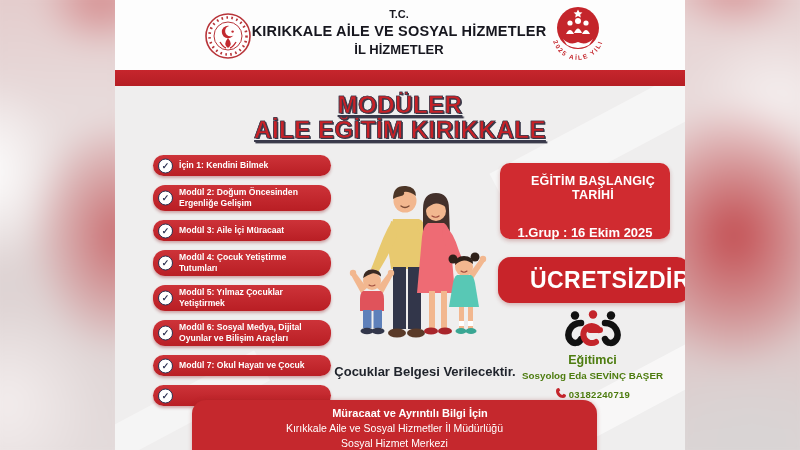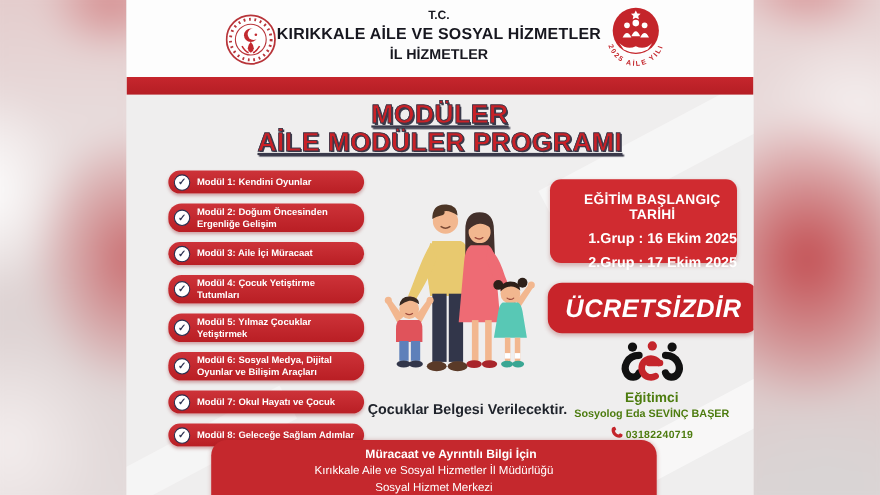--- a/index.html
+++ b/index.html
@@ -53,24 +53,24 @@
         background:linear-gradient(180deg,#cd3339 0%,#b91e24 100%);
         box-shadow:0 2px 3px rgba(140,30,35,.35);padding:2px 8px 2px 26px;box-sizing:border-box;}
   .pill .chk{position:absolute;left:5px;top:50%;transform:translateY(-50%);width:13px;height:13px;border-radius:50%;
         background:#fff;border:1.6px solid #2b3050;display:flex;align-items:center;justify-content:center;
         font-size:9px;font-weight:bold;color:#2b3050;line-height:1;}
   .pill .lbl{color:#fff;font-size:8.6px;font-weight:bold;line-height:11px;}
   
   .date-box{position:absolute;left:385px;top:163px;width:170px;height:76px;background:#d02b30;border-radius:10px;
         color:#fff;text-align:center;box-shadow:0 2px 4px rgba(150,40,40,.3);}
   .date-box .dh{font-size:12.5px;font-weight:bold;margin-top:11px;letter-spacing:.2px;margin-left:16px;}
-  .date-box .dg{font-size:13px;font-weight:bold;margin-top:7px;text-align:right;}
+  .date-box .dg{font-size:13px;font-weight:bold;margin-top:23px;}
   .free-box{position:absolute;left:383px;top:257px;width:192px;height:46px;background:#c8242a;border-radius:13px;
-        color:#fff;font-size:23px;font-weight:bold;text-align:center;line-height:46px;letter-spacing:.5px;
-        box-shadow:0 2px 4px rgba(150,40,40,.3);font-style:italic;}
+        color:#fff;font-size:23px;font-weight:bold;text-align:right;line-height:46px;letter-spacing:.5px;
+        box-shadow:0 2px 4px rgba(150,40,40,.3);}
   .trainer{position:absolute;left:385px;top:310px;width:185px;text-align:center;color:#4d7c0f;}
   .trainer .role{font-size:12.5px;font-weight:bold;margin-top:1px;}
   .trainer .name{font-size:9.8px;font-weight:bold;margin-top:3px;}
   .trainer .phone-row{margin-top:4px;display:flex;align-items:center;justify-content:center;gap:2px;}
   .trainer .phone-num{font-size:9.5px;font-weight:bold;letter-spacing:.3px;}
   
   .certificate{position:absolute;left:205px;top:364px;width:210px;text-align:center;
         font-size:13px;font-weight:bold;color:#20242c;}
   .contact-box{position:absolute;left:77px;top:400px;width:405px;height:56px;background:#c5282d;
         border-radius:14px 14px 0 0;color:#fff;text-align:center;box-shadow:0 0 4px rgba(150,40,40,.3);}
@@ -127,27 +127,27 @@
         <text font-size="6.4" font-weight="bold" fill="#c4252b" letter-spacing="1.6">
           <textPath href="#arcY" startOffset="50%" text-anchor="middle">2025 AİLE YILI</textPath>
         </text>
       </svg>
     </span>
   </div>
   <div class="red-bar"></div>
 
   <div class="title">
     <div class="t1">MODÜLER</div>
-    <div class="t2">AİLE MODÜLER PROGRAMI</div>
+    <div class="t2">AİLE EĞİTİM KIRIKKALE</div>
   </div>
 
   <div class="modules">
     <div class="pill">
       <span class="chk">✓</span>
-      <span class="lbl">Modül 1: Kendini Oyunlar</span>
+      <span class="lbl">İçin 1: Kendini Bilmek</span>
     </div>
     <div class="pill">
       <span class="chk">✓</span>
       <span class="lbl">Modül 2: Doğum Öncesinden Ergenliğe Gelişim</span>
     </div>
     <div class="pill">
       <span class="chk">✓</span>
       <span class="lbl">Modül 3: Aile İçi Müracaat</span>
     </div>
     <div class="pill">
@@ -161,21 +161,20 @@
     <div class="pill">
       <span class="chk">✓</span>
       <span class="lbl">Modül 6: Sosyal Medya, Dijital Oyunlar ve Bilişim Araçları</span>
     </div>
     <div class="pill">
       <span class="chk">✓</span>
       <span class="lbl">Modül 7: Okul Hayatı ve Çocuk</span>
     </div>
     <div class="pill">
       <span class="chk">✓</span>
-      <span class="lbl">Modül 8: Geleceğe Sağlam Adımlar</span>
     </div>
   </div>
 
   <span class="family">
     <svg width="175" height="182" viewBox="0 0 175 182">
 
       <path d="M58,58 q-6,30 2,48 l8,1 q-3,-25 2,-44 z" fill="#e8c96f"></path>
       <path d="M60,56 h26 q6,2 6,12 v38 h-34 q-4,-25 2,-50" fill="#e8c96f"></path>
       <path d="M59,58 C50,72 44,92 38,106 l6,5 C52,98 60,84 64,72 z" fill="#e8c96f"></path>
       <circle cx="40" cy="110" r="4" fill="#f2b78f"></circle>

